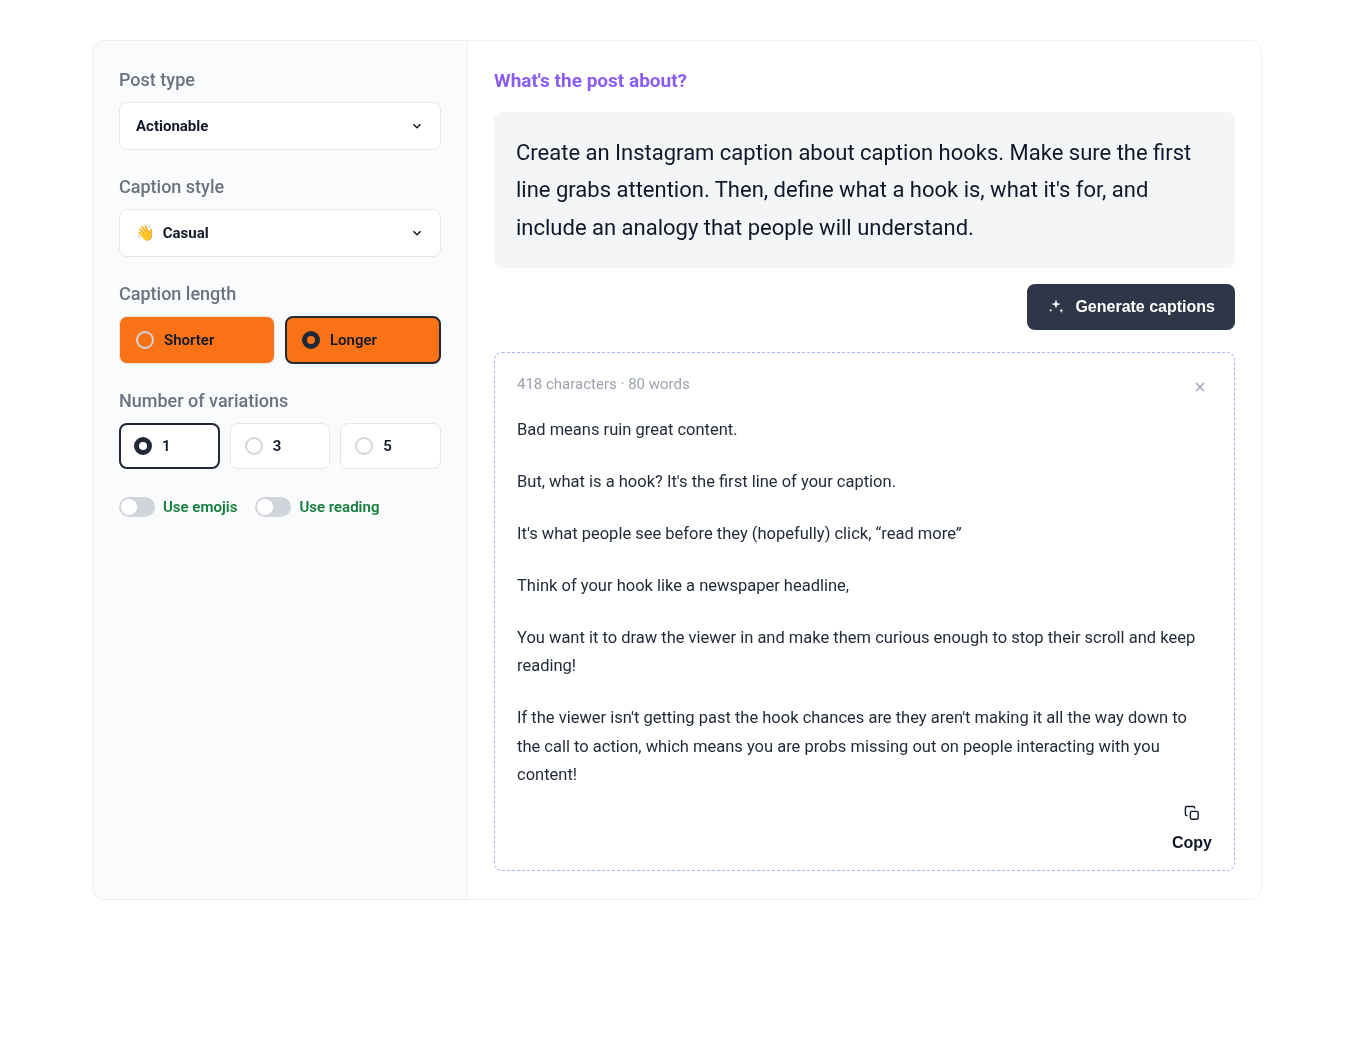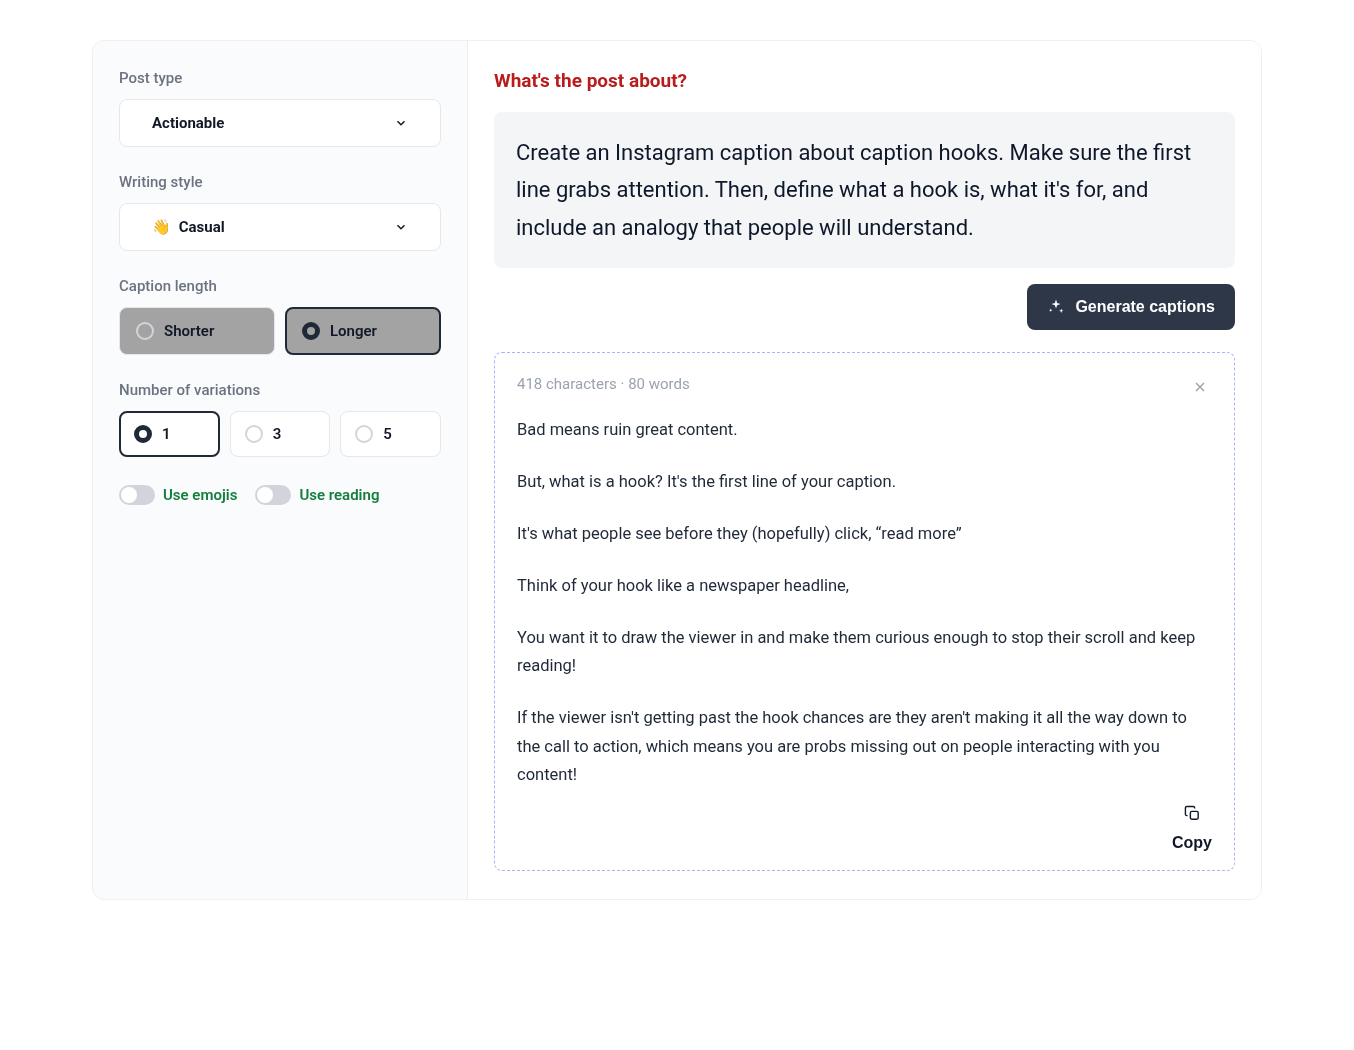--- a/index.html
+++ b/index.html
@@ -21,30 +21,30 @@
   width: 375px;
   padding: 28px 26px;
   border-right: 1px solid #eef0f4;
 }
 .main {
   flex: 1;
   background: #fff;
   padding: 28px 26px;
 }
 .section-label {
-  font-size: 15px;
+  font-size: 18px;
   color: #6b7280;
   font-weight: 500;
   margin-bottom: 12px;
 }
 .select-control {
   background: #fff;
   border: 1px solid #e5e7eb;
   border-radius: 8px;
-  padding: 14px 32px;
+  padding: 14px 16px;
   display: flex;
   align-items: center;
   justify-content: space-between;
   cursor: pointer;
   margin-bottom: 26px;
 }
 .select-value {
   font-weight: 700;
   font-size: 15px;
   color: #111827;
@@ -56,21 +56,21 @@
   display: inline-block;
 }
 .chevron svg { display: block; }
 .radio-row {
   display: flex;
   gap: 10px;
   margin-bottom: 26px;
 }
 .radio-card {
   flex: 1;
-  background: #a3a3a3;
+  background: #f97316;
   border: 1px solid #e5e7eb;
   border-radius: 8px;
   padding: 14px 16px;
   display: flex;
   align-items: center;
   gap: 10px;
   cursor: pointer;
   font-weight: 600;
   font-size: 15px;
   color: #111827;
@@ -144,21 +144,21 @@
   width: 16px;
   height: 16px;
   background: #fff;
   border-radius: 50%;
   top: 2px;
   left: 2px;
 }
 .main-heading {
   font-size: 19px;
   font-weight: 700;
-  color: #b91c1c;
+  color: #8b5cf6;
   margin-bottom: 20px;
 }
 .prompt-box {
   background: #f4f5f7;
   border-radius: 8px;
   padding: 22px 22px;
   font-size: 22px;
   line-height: 1.7;
   color: #0f172a;
   margin-bottom: 16px;
@@ -238,21 +238,21 @@
     <div class="section-label">Post type</div>
     <div class="select-control">
       <span class="select-value">Actionable</span>
       <span class="chevron">
         <svg width="14" height="14" viewBox="0 0 24 24" fill="none" stroke="#111827" stroke-width="2.5">
             <polyline points="6 9 12 15 18 9"></polyline>
           </svg>
       </span>
     </div>
 
-    <div class="section-label">Writing style</div>
+    <div class="section-label">Caption style</div>
     <div class="select-control">
       <span class="select-value">
         <span>👋</span>
         <span>Casual</span>
       </span>
       <span class="chevron">
         <svg width="14" height="14" viewBox="0 0 24 24" fill="none" stroke="#111827" stroke-width="2.5">
             <polyline points="6 9 12 15 18 9"></polyline>
           </svg>
       </span>

